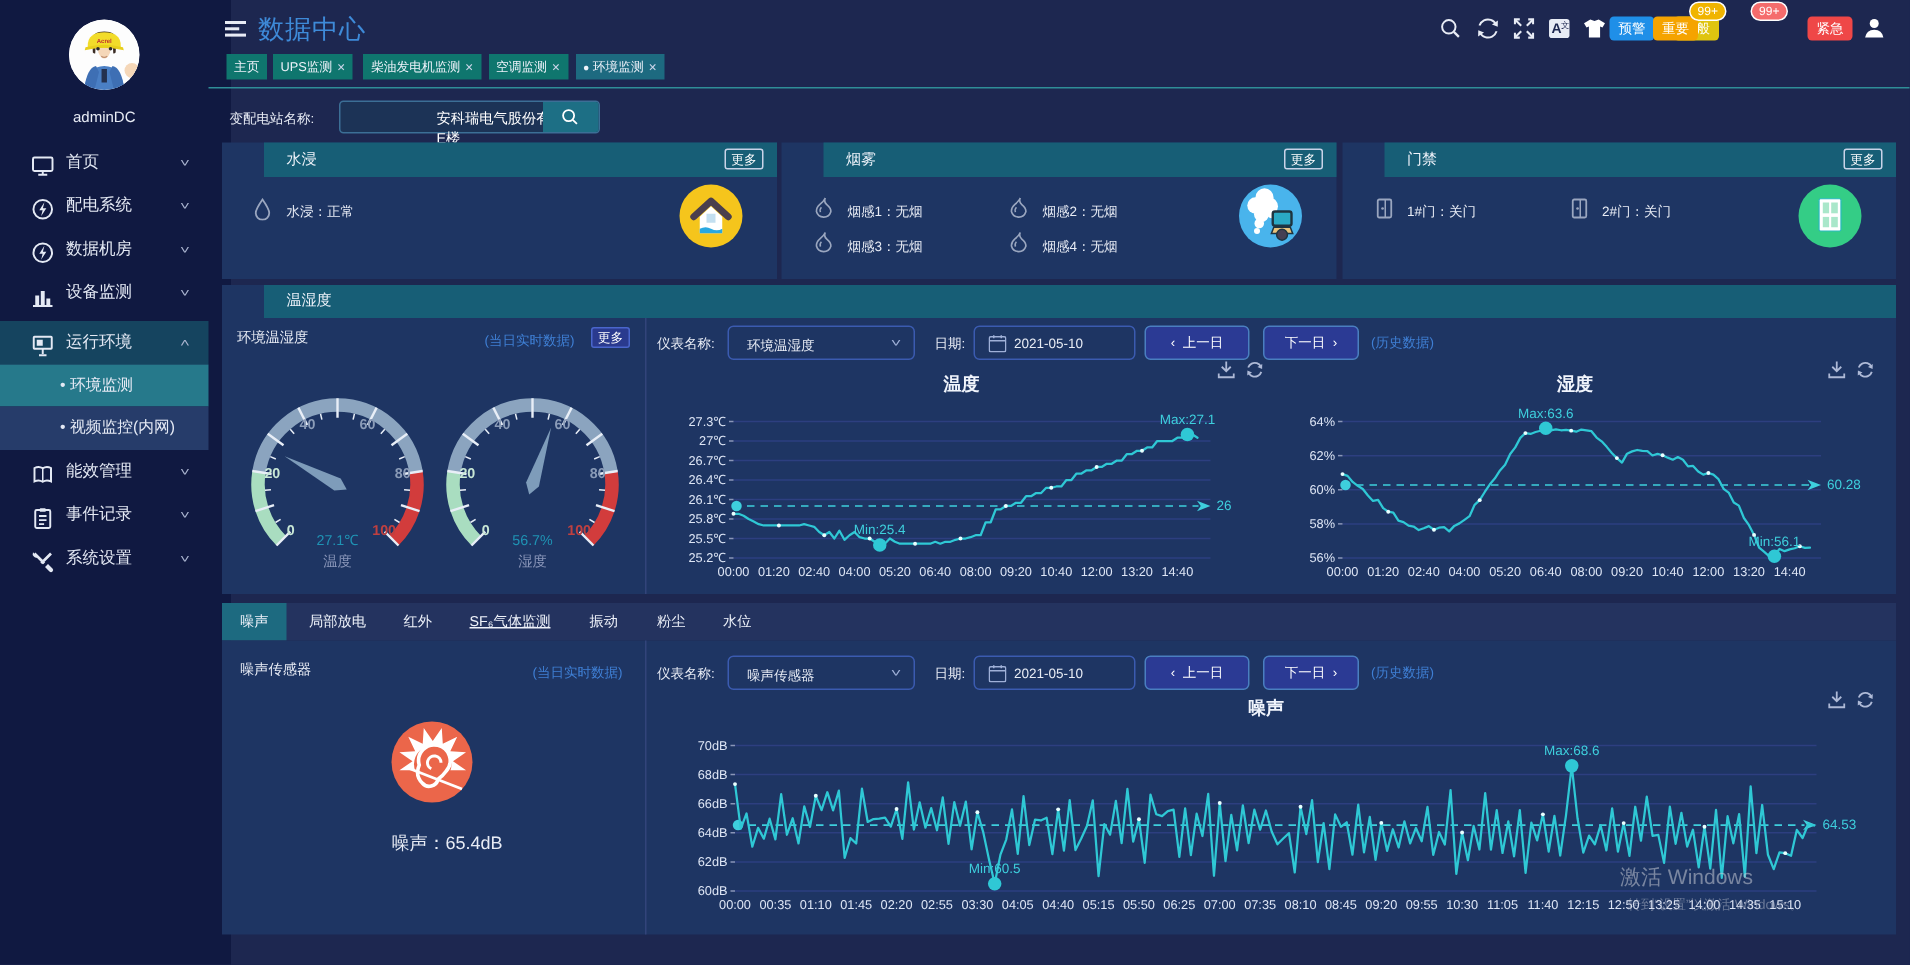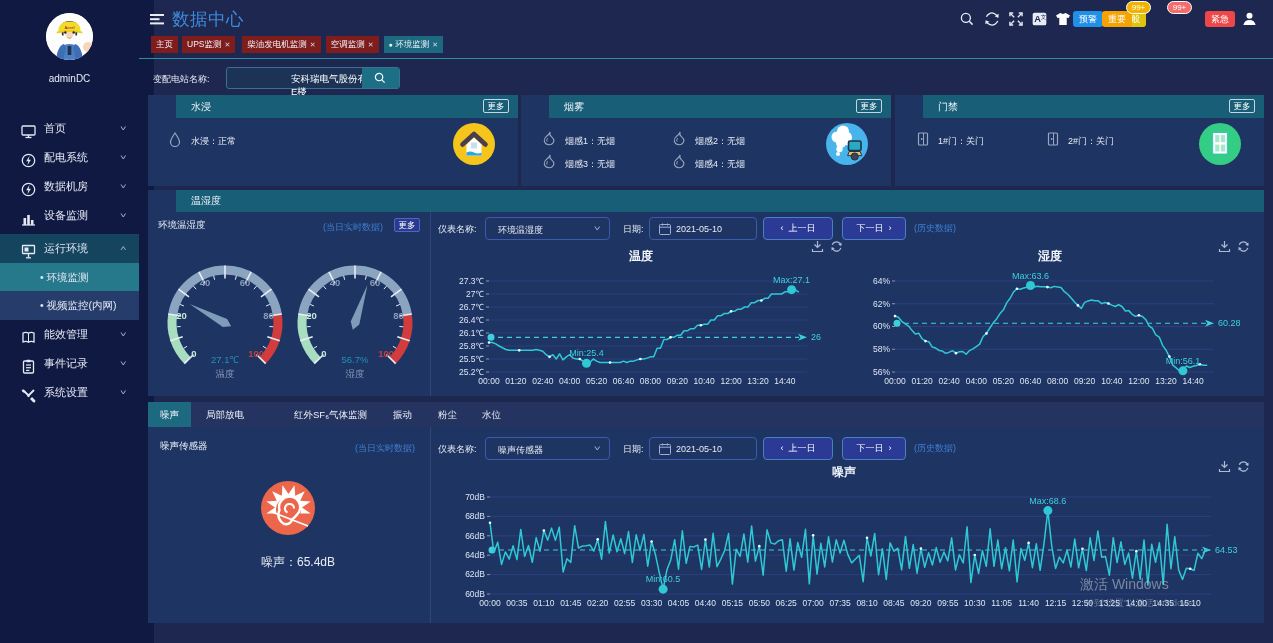--- a/index.html
+++ b/index.html
@@ -1,28 +1,28 @@
 <!DOCTYPE html>
 <html><head><meta charset="utf-8"><title>数据中心</title><style>
 *{margin:0;padding:0;box-sizing:border-box;}
 html,body{width:1273px;height:643px;overflow:hidden;background:#1d2750;font-family:"Liberation Sans",sans-serif;color:#fff;}
 .abs{position:absolute;}
 #sidebar{position:absolute;left:0;top:0;width:154px;height:643px;background:#101941;}
 #avatar{position:absolute;left:46px;top:13px;width:47px;height:47px;border-radius:50%;background:#fff;overflow:hidden;}
 #uname{position:absolute;top:73px;width:139px;text-align:center;font-size:10px;color:#e8ecf5;}
-.mi{position:absolute;left:0;width:139px;height:29px;line-height:29px;font-size:11px;color:#e4e9f4;margin-top:20px;}
+.mi{position:absolute;left:0;width:139px;height:29px;line-height:29px;font-size:11px;color:#e4e9f4;}
 .mi .ic{position:absolute;left:21px;top:7px;width:15px;height:15px;}
 .mi .tx{position:absolute;left:44px;}
 .mi .ch{position:absolute;right:13px;top:0;font-size:8px;color:#aab4cf;transform:scaleX(1.4);}
 .sub .tx{left:40px;font-size:10.5px;}
 #main{position:absolute;left:139px;top:0;width:1134px;height:643px;}
 #topbar{position:absolute;left:0;top:0;width:1134px;height:37px;}
 #brand{position:absolute;left:33px;top:7px;font-size:17.5px;color:#3e8ad8;letter-spacing:0.5px;}
 #tabs{position:absolute;left:0;top:36px;width:1134px;height:23px;border-bottom:1px solid #2f8e97;}
-.tab{display:inline-block;height:17px;line-height:17px;margin:0 0 0 4px;padding:0 5px;background:#7f1d1d;font-size:8.5px;color:#eef2fa;vertical-align:top;}
+.tab{display:inline-block;height:17px;line-height:17px;margin:0 0 0 4px;padding:0 5px;background:#0f766e;font-size:8.5px;color:#eef2fa;vertical-align:top;}
 .tab.active{background:#1d6a80;}
 .tab .x{font-size:7px;color:#cdd6ea;margin-left:3px;}
 #srow{position:absolute;left:0;top:60px;width:1134px;height:19px;font-size:9px;}
 #srow .lb{position:absolute;left:14px;top:13px;color:#e8ecf5;}
 #sinput{position:absolute;left:87px;top:7px;width:174px;height:22px;border:1px solid #3c6f96;border-radius:3px;background:#1c3356;}
 #sinput .t{position:absolute;left:20px;top:5px;font-size:9.5px;margin-left:44px;}
 #sbtn{position:absolute;right:0;top:0;width:37px;height:20px;background:#1d6f85;border-radius:0 2px 2px 0;}
 .card{position:absolute;background:#1e3563;}
 .chead{position:absolute;left:0;top:0;right:0;height:23px;background:#175e76;font-size:10px;line-height:23px;margin-left:28px;}
 .chead .t{margin-left:15px;color:#f0f4fb;}
@@ -360,22 +360,22 @@
         </svg>
         <span class="v" style="left:26px;">2021-05-10</span>
       </div>
       <div class="btn" style="left:615px;top:27px;width:70px;">‹&nbsp; 上一日</div>
       <div class="btn" style="left:694px;top:27px;width:64px;">下一日 &nbsp;›</div>
       <span class="blueLbl" style="left:766px;top:32px;">(历史数据)</span>
     </div>
 <div class="abs" style="left:9px;top:402px;width:1116px;height:25px;background:#24335f;font-size:9.5px;color:#eef2fa;">
       <div style="position:absolute;left:0;top:0;width:43px;height:25px;background:#1d6a80;text-align:center;line-height:25px;">噪声</div>
       <span style="position:absolute;left:58px;top:0;line-height:25px;">局部放电</span>
-      <span style="position:absolute;left:121px;top:0;line-height:25px;margin-left:25px;">红外</span>
-      <span style="position:absolute;left:165px;top:0;line-height:25px;">SF₆气体监测</span>
+      <span style="position:absolute;left:121px;top:0;line-height:25px;">红外</span>
+      <span style="position:absolute;left:165px;top:0;line-height:25px;text-decoration:underline;">SF₆气体监测</span>
       <span style="position:absolute;left:245px;top:0;line-height:25px;">振动</span>
       <span style="position:absolute;left:290px;top:0;line-height:25px;">粉尘</span>
       <span style="position:absolute;left:334px;top:0;line-height:25px;">水位</span>
     </div>
     <div class="card" style="left:9px;top:427px;width:1116px;height:196px;">
       <div class="vline" style="left:282px;top:0;height:196px;"></div>
       <span class="paneLbl" style="left:12px;top:13px;">噪声传感器</span>
       <span class="blueLbl" style="left:207px;top:15px;">(当日实时数据)</span>
       <div class="bigc" style="left:113px;top:54px;width:54px;height:54px;background:#eb664a;"><svg width="54" height="54" viewBox="0 0 54 54">
 <polygon points="5.3,32.5 14.0,26.5 5.3,20.5 15.8,19.8 11.2,10.2 20.8,14.8 21.5,4.3 27.5,13.0 33.5,4.3 34.2,14.8 43.8,10.2 39.2,19.8 49.7,20.5 41.0,26.5 49.7,32.5" fill="#fff"></polygon>

